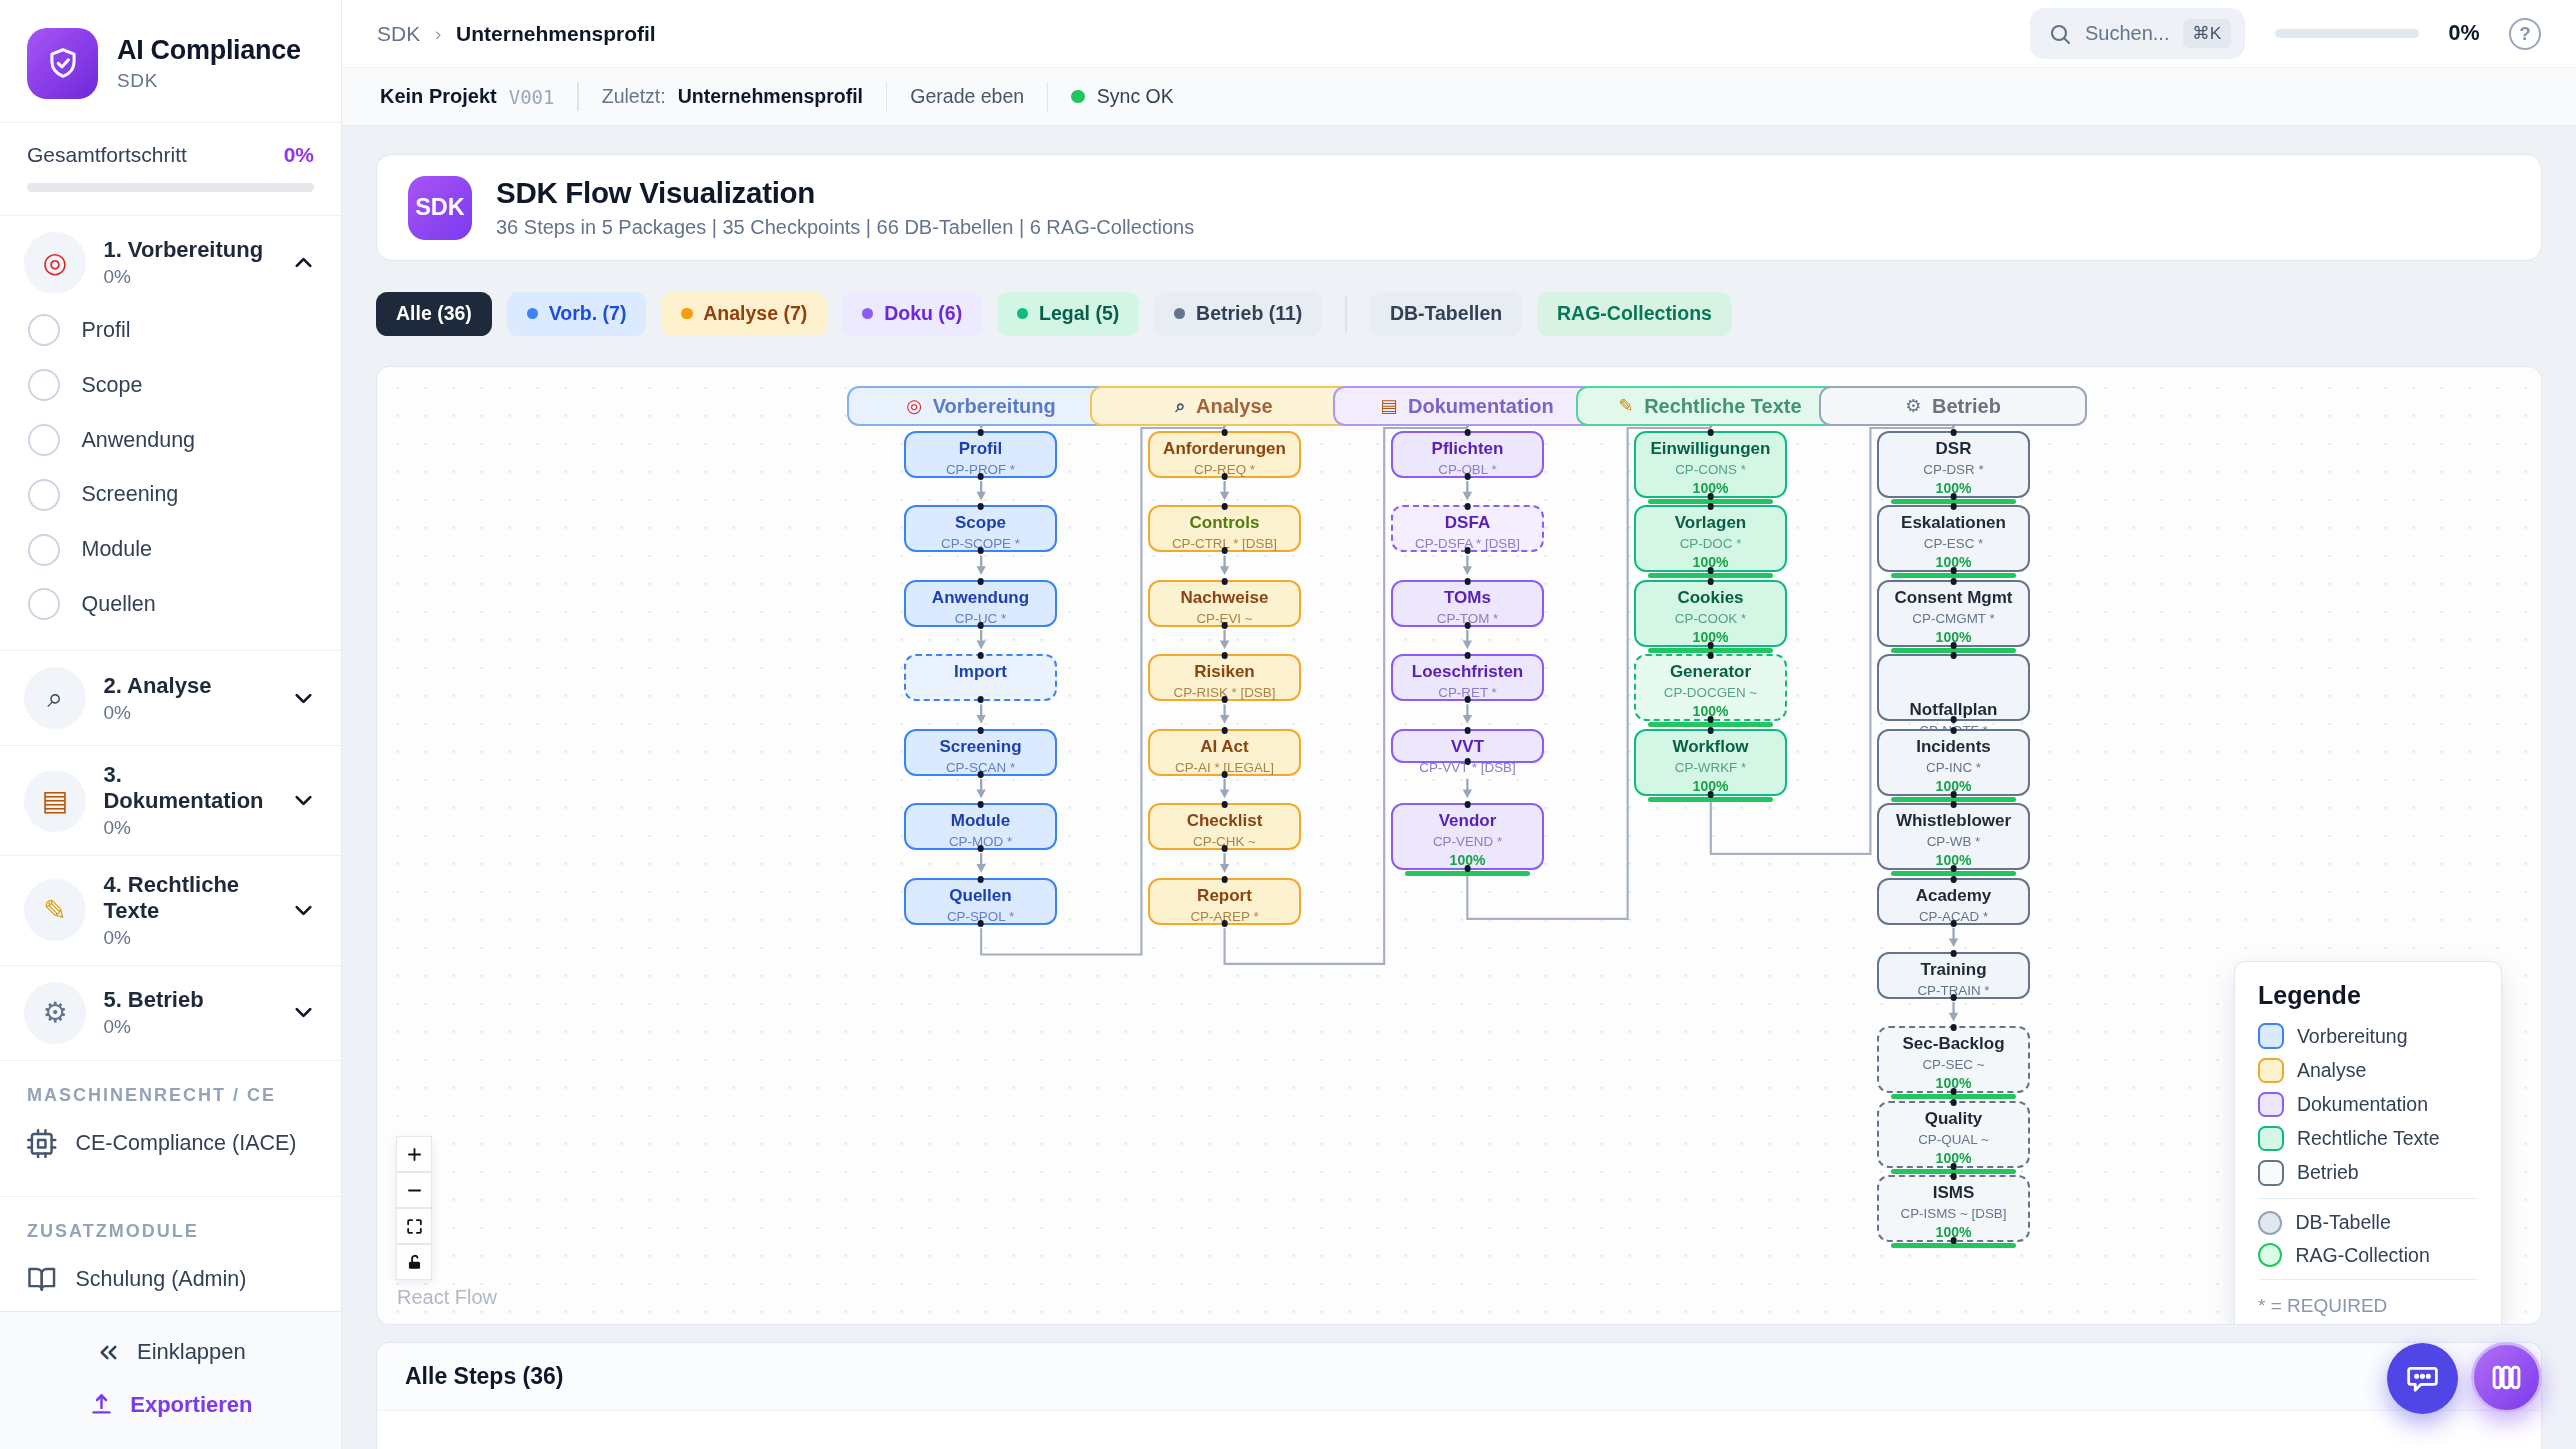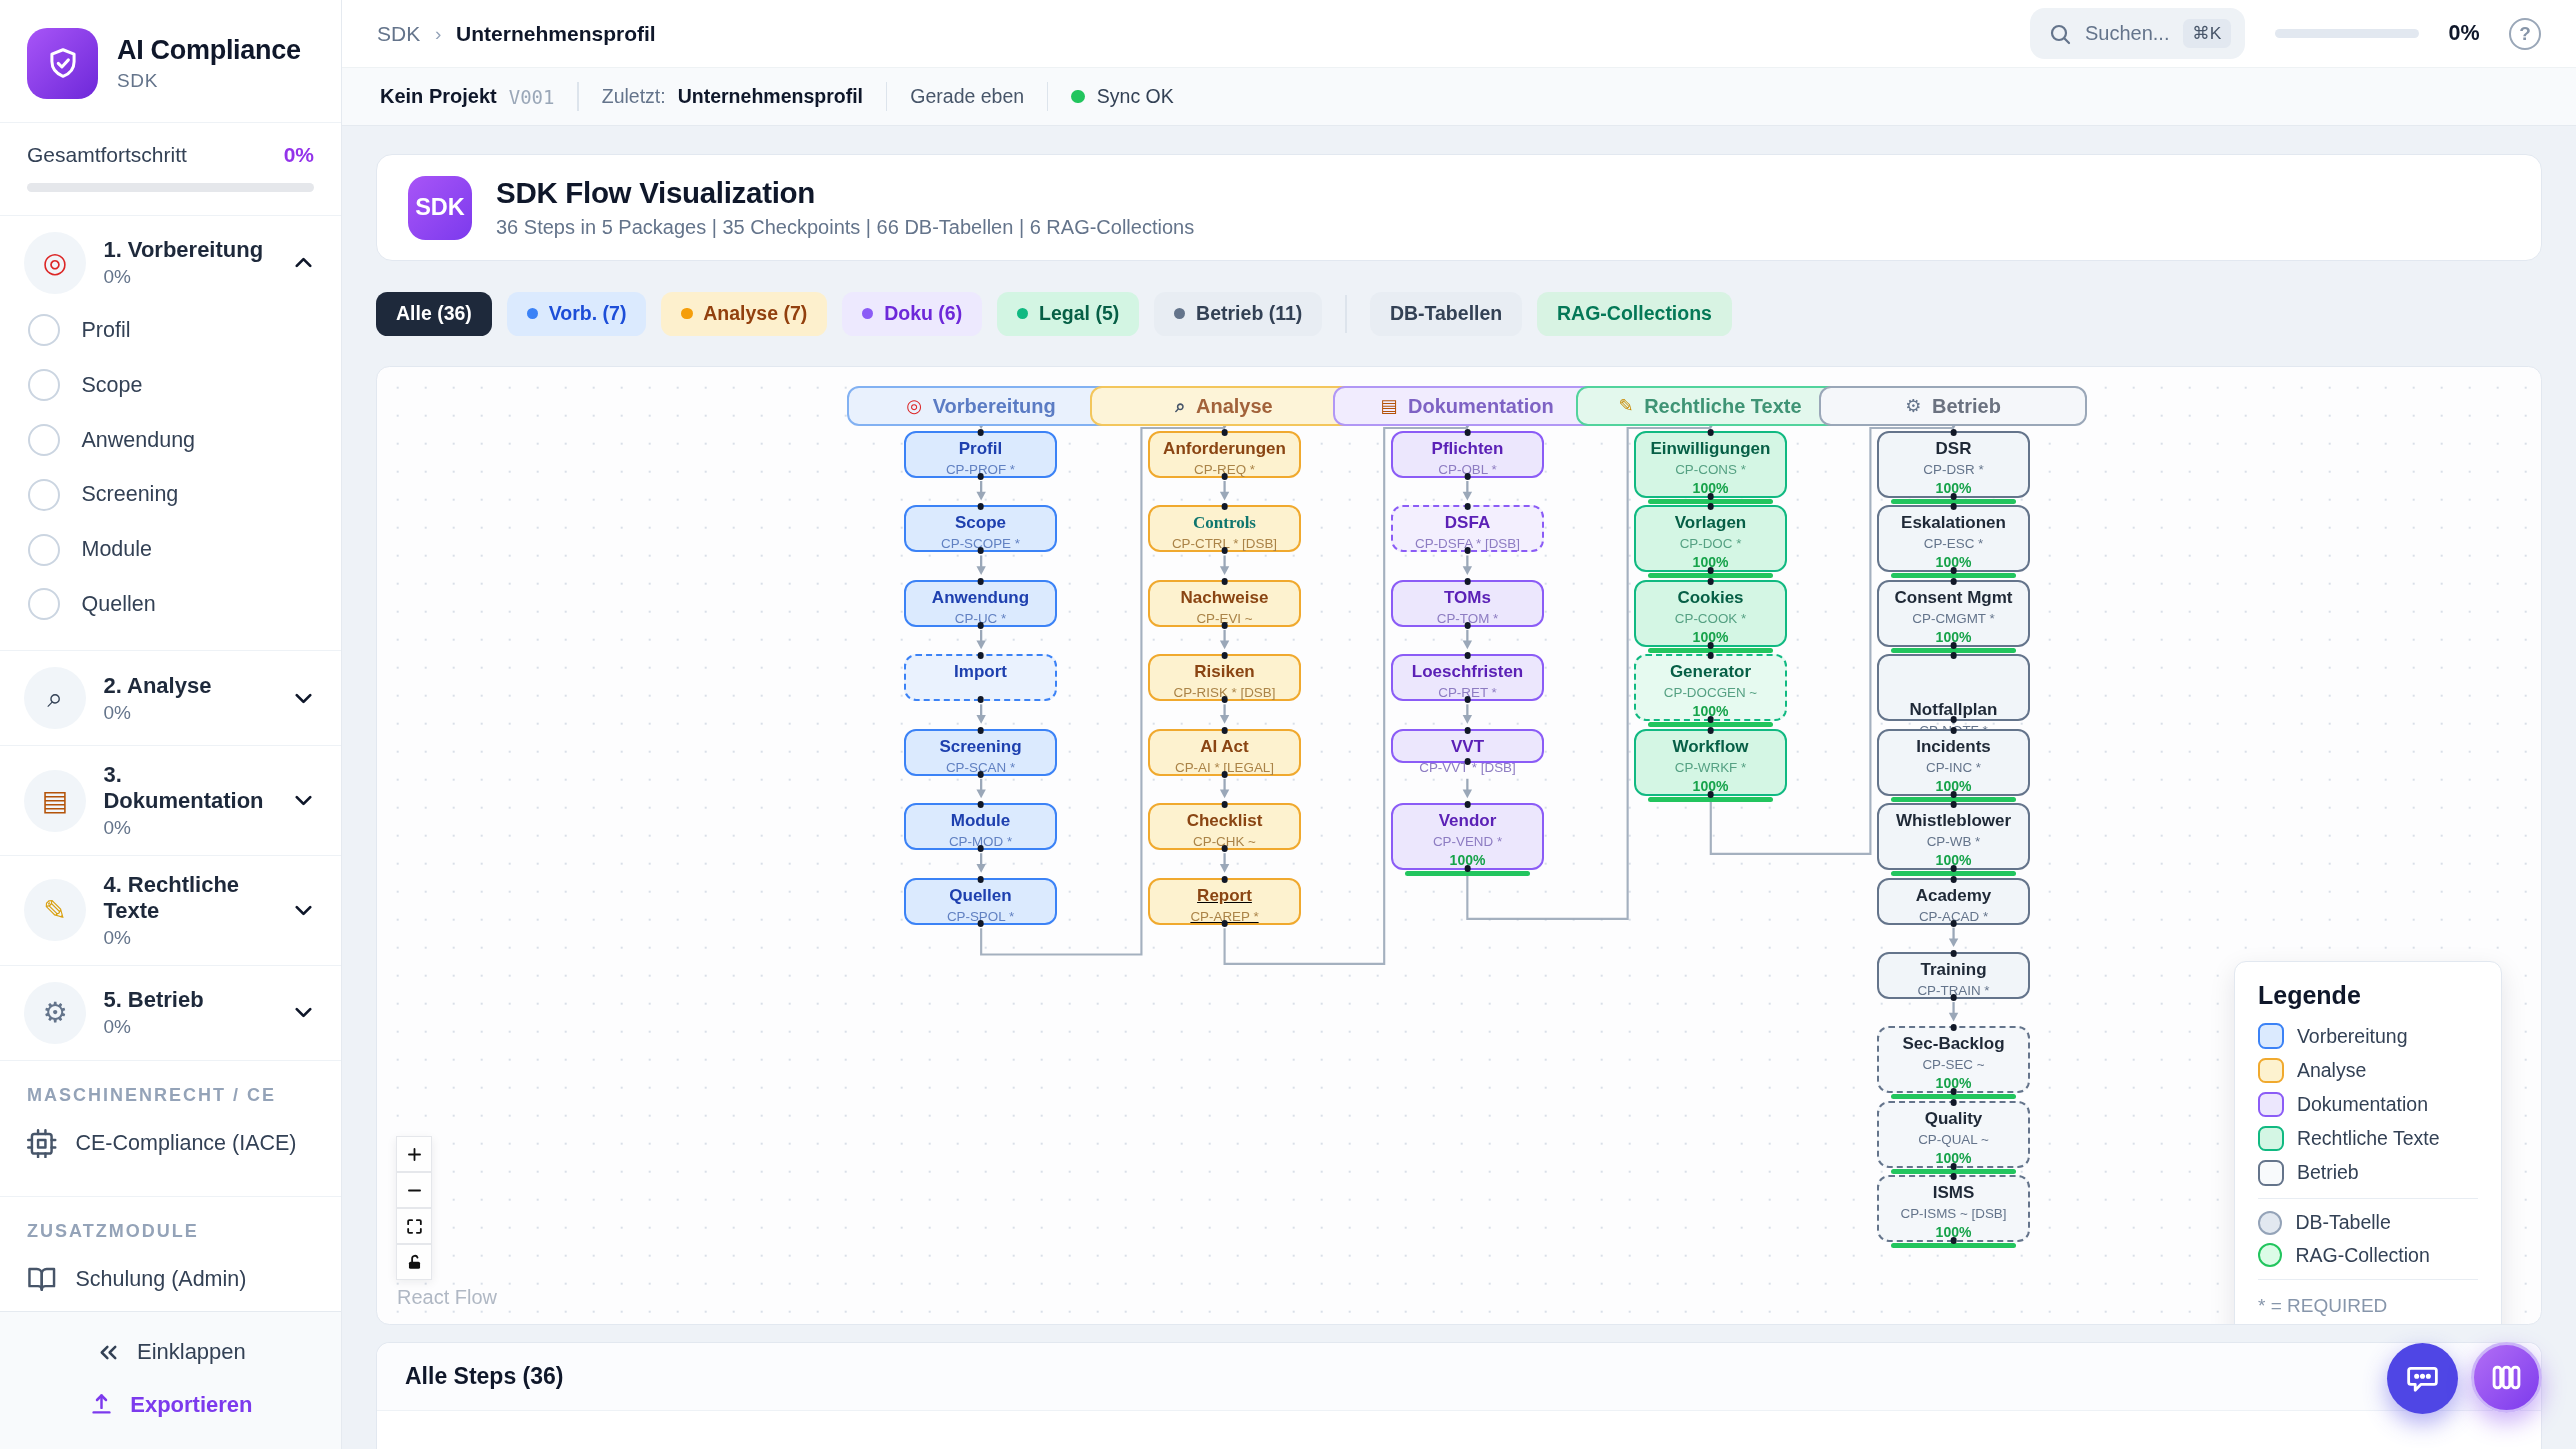--- a/index.html
+++ b/index.html
@@ -536,40 +536,40 @@
           </div>
           <div class="col-hdr" style="left: 713px; background: rgb(253, 244, 216); border-color: rgb(243, 198, 92); color: rgb(162, 98, 58);">
             <span class="em" style="color: rgb(71, 85, 105);">⌕</span>
             <span>Analyse</span>
           </div>
           <div class="fnode" style="left: 771px; top: 64px; height: 47px; background: rgb(253, 242, 207); border-color: rgb(240, 169, 46);">
             <div class="nl" style="color: rgb(138, 69, 19);">Anforderungen</div>
             <div class="nc" style="color: rgb(170, 131, 71);">CP-REQ *</div>
           </div>
           <div class="fnode" style="left: 771px; top: 138px; height: 47px; background: rgb(253, 242, 207); border-color: rgb(240, 169, 46);">
-            <div class="nl" style="color: #0f766e; font-family: Liberation Serif, serif;">Controls</div>
+            <div class="nl" style="color: #4d7c0f;">Controls</div>
             <div class="nc" style="color: rgb(170, 131, 71);">CP-CTRL * [DSB]</div>
           </div>
           <div class="fnode" style="left: 771px; top: 213px; height: 47px; background: rgb(253, 242, 207); border-color: rgb(240, 169, 46);">
             <div class="nl" style="color: rgb(138, 69, 19);">Nachweise</div>
             <div class="nc" style="color: rgb(170, 131, 71);">CP-EVI ~</div>
           </div>
           <div class="fnode" style="left: 771px; top: 287px; height: 47px; background: rgb(253, 242, 207); border-color: rgb(240, 169, 46);">
             <div class="nl" style="color: rgb(138, 69, 19);">Risiken</div>
             <div class="nc" style="color: rgb(170, 131, 71);">CP-RISK * [DSB]</div>
           </div>
           <div class="fnode" style="left: 771px; top: 362px; height: 47px; background: rgb(253, 242, 207); border-color: rgb(240, 169, 46);">
             <div class="nl" style="color: rgb(138, 69, 19);">AI Act</div>
             <div class="nc" style="color: rgb(170, 131, 71);">CP-AI * [LEGAL]</div>
           </div>
           <div class="fnode" style="left: 771px; top: 436px; height: 47px; background: rgb(253, 242, 207); border-color: rgb(240, 169, 46);">
             <div class="nl" style="color: rgb(138, 69, 19);">Checklist</div>
             <div class="nc" style="color: rgb(170, 131, 71);">CP-CHK ~</div>
           </div>
-          <div class="fnode" style="left: 771px; top: 511px; height: 47px; background: rgb(253, 242, 207); border-color: rgb(240, 169, 46); text-decoration: underline;">
+          <div class="fnode" style="left: 771px; top: 511px; height: 47px; background: rgb(253, 242, 207); border-color: rgb(240, 169, 46);">
             <div class="nl" style="color: rgb(138, 69, 19);">Report</div>
             <div class="nc" style="color: rgb(170, 131, 71);">CP-AREP *</div>
           </div>
           <div class="col-hdr" style="left: 956px; background: rgb(241, 236, 254); border-color: rgb(177, 151, 245); color: rgb(126, 98, 196);">
             <span class="em" style="color: rgb(180, 83, 9);">▤</span>
             <span>Dokumentation</span>
           </div>
           <div class="fnode" style="left: 1014px; top: 64px; height: 47px; background: rgb(236, 231, 253); border-color: rgb(139, 92, 246);">
             <div class="nl" style="color: rgb(91, 33, 182);">Pflichten</div>
             <div class="nc" style="color: rgb(141, 124, 194);">CP-OBL *</div>

